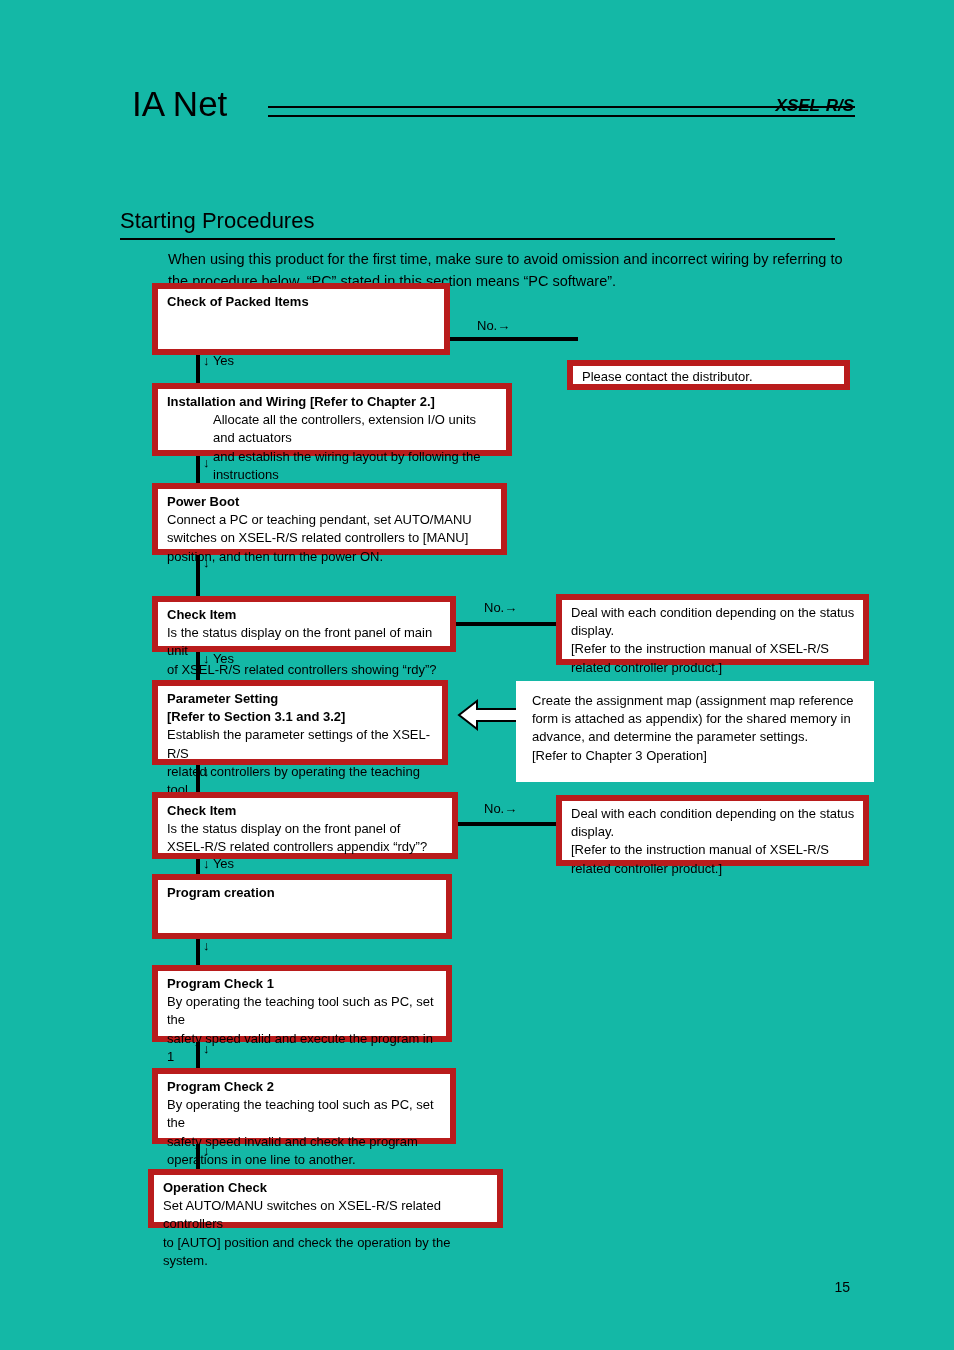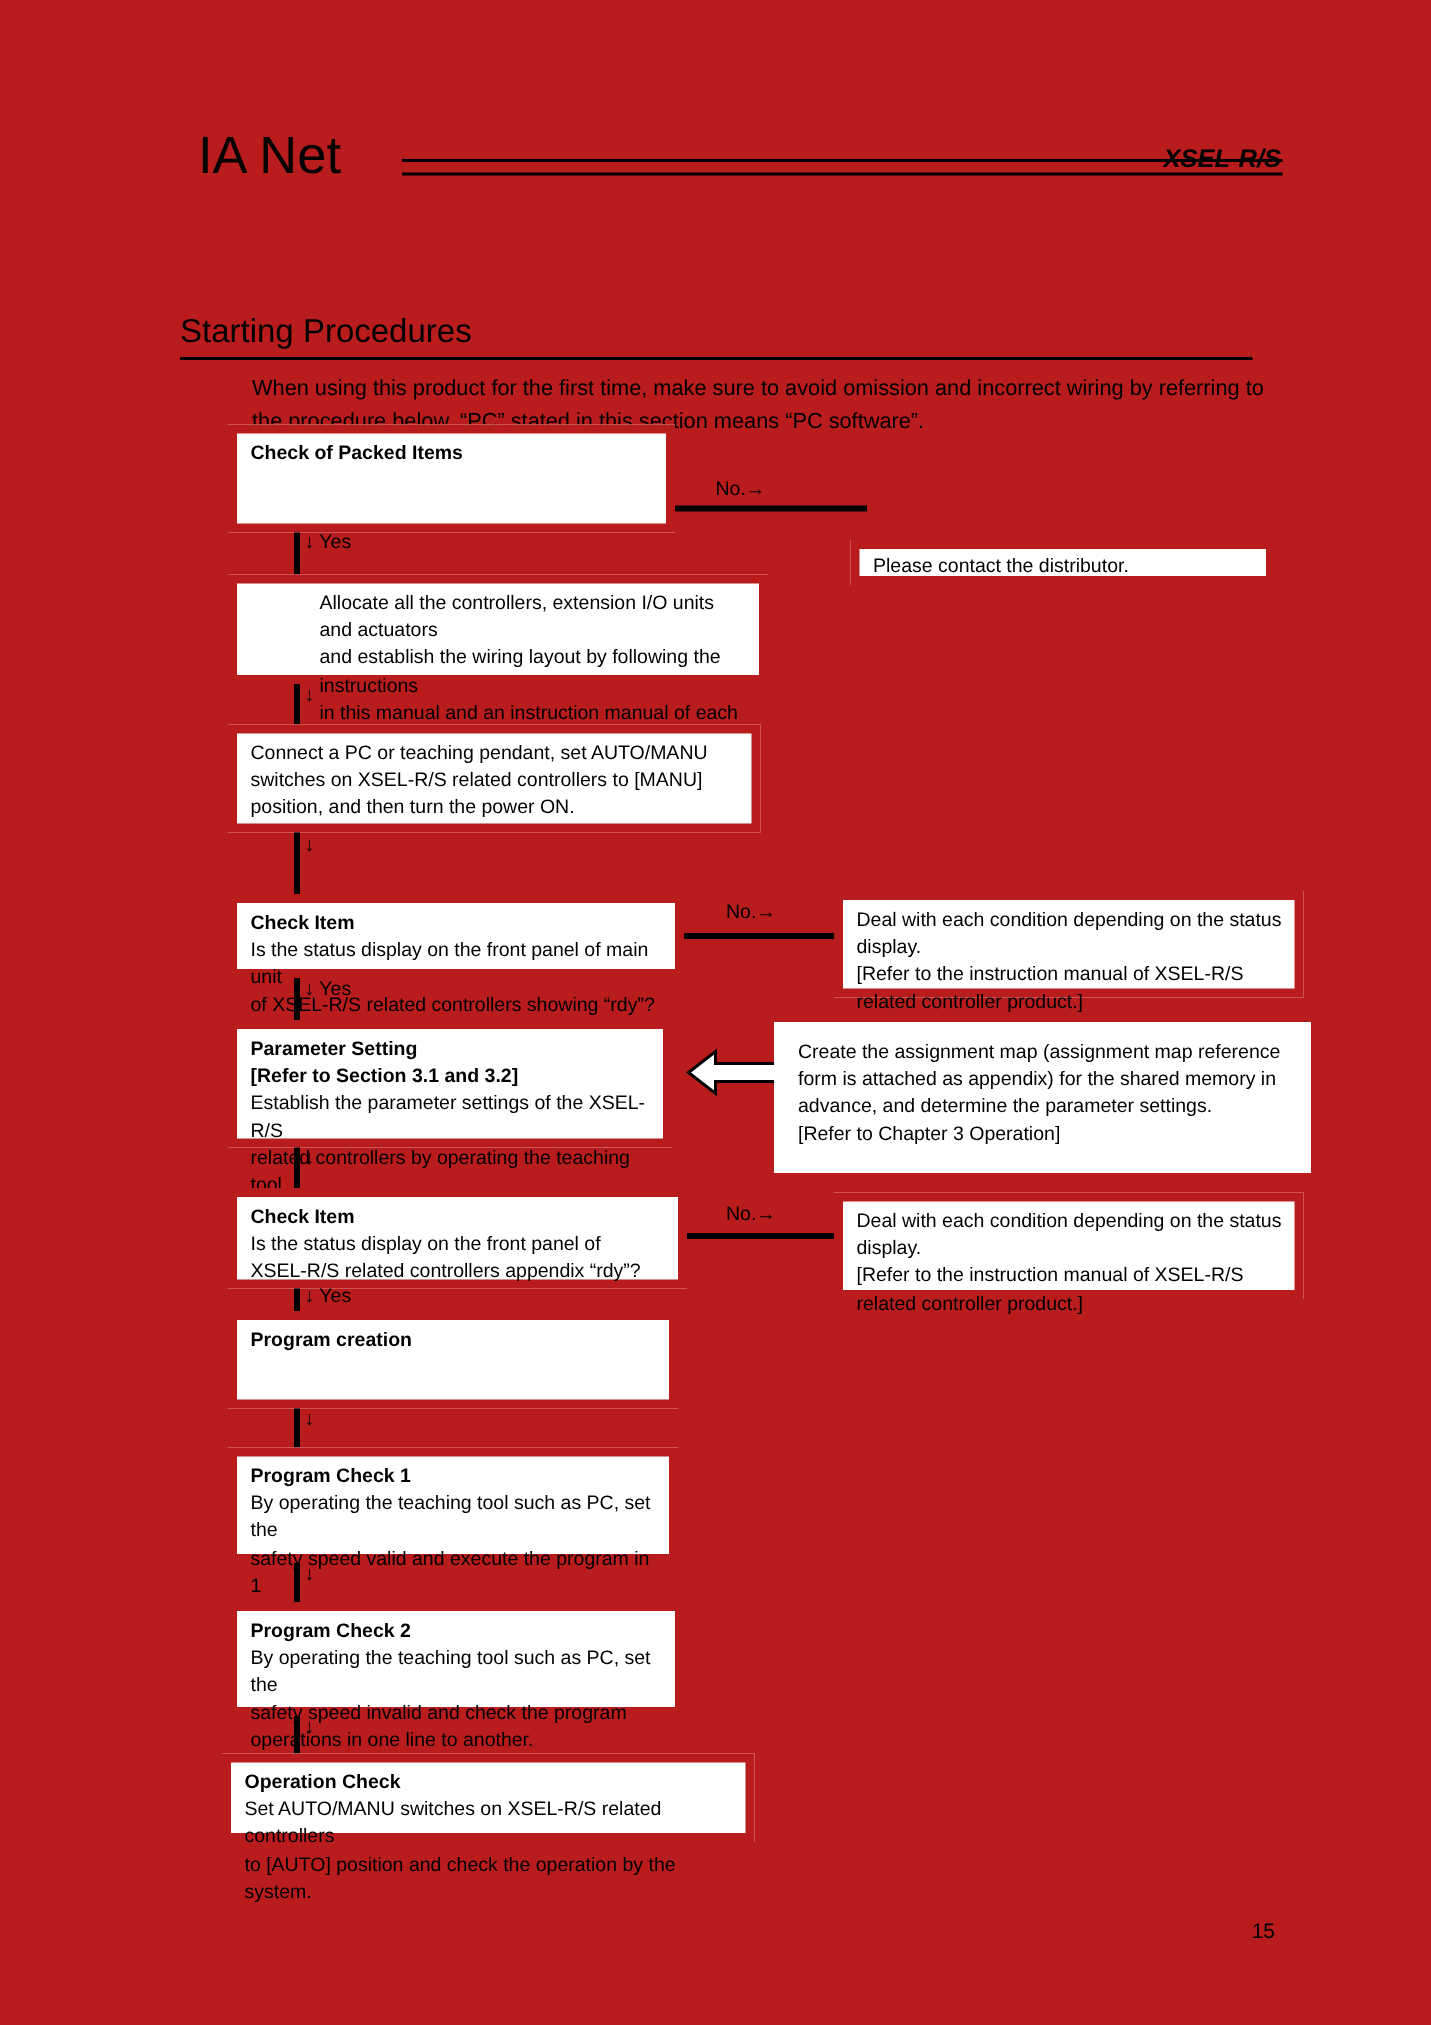--- a/index.html
+++ b/index.html
@@ -8,21 +8,21 @@
     background: #ffffff;
   }
   body {
     font-family: "Liberation Sans", sans-serif;
     color: #000000;
   }
   #page {
     position: relative;
     width: 954px;
     height: 1350px;
-    background: #b91c1c;
+    background: #14b8a6;
     overflow: hidden;
   }
 
   
   #header {
     position: absolute;
     left: 132px;
     top: 84px;
     width: 722px;
     height: 52px;
@@ -175,29 +175,31 @@
     <div class="conn-label" style="left:477px; top:318px;">No.→</div>
     <div class="hline" style="left:450px; top:337px; width:128px;"></div>
     <div class="fbox" style="left:567px; top:330px; width:283px; height:24px; padding-top:2px; padding-bottom:16px;margin-top:30px;">
       <span class="bd" style="white-space:pre-line;">Please contact the distributor.</span>
     </div>
 
     <div class="vline" style="left:196px; top:355px; height:28px;"></div>
     <div class="conn-label" style="left:203px; top:353px;">↓ Yes</div>
 
     <div class="fbox" style="left:152px; top:383px; width:360px; height:73px;">
+      <span class="hd">Installation and Wiring [Refer to Chapter 2.]</span>
       <span class="bd" style="white-space:pre-line;margin-left:46px;">Allocate all the controllers, extension I/O units and actuators
 and establish the wiring layout by following the instructions
 in this manual and an instruction manual of each device.</span>
     </div>
 
     <div class="vline" style="left:196px; top:456px; height:27px;"></div>
     <div class="conn-label" style="left:203px; top:455px;">↓</div>
 
     <div class="fbox" style="left:152px; top:483px; width:355px; height:72px;">
+      <span class="hd">Power Boot</span>
       <span class="bd" style="white-space:pre-line;">Connect a PC or teaching pendant, set AUTO/MANU
 switches on XSEL-R/S related controllers to [MANU]
 position, and then turn the power ON.</span>
     </div>
 
     <div class="vline" style="left:196px; top:555px; height:41px;"></div>
     <div class="conn-label" style="left:203px; top:555px;">↓</div>
 
     <div class="fbox" style="left:152px; top:596px; width:304px; height:56px;">
       <span class="hd">Check Item</span>

